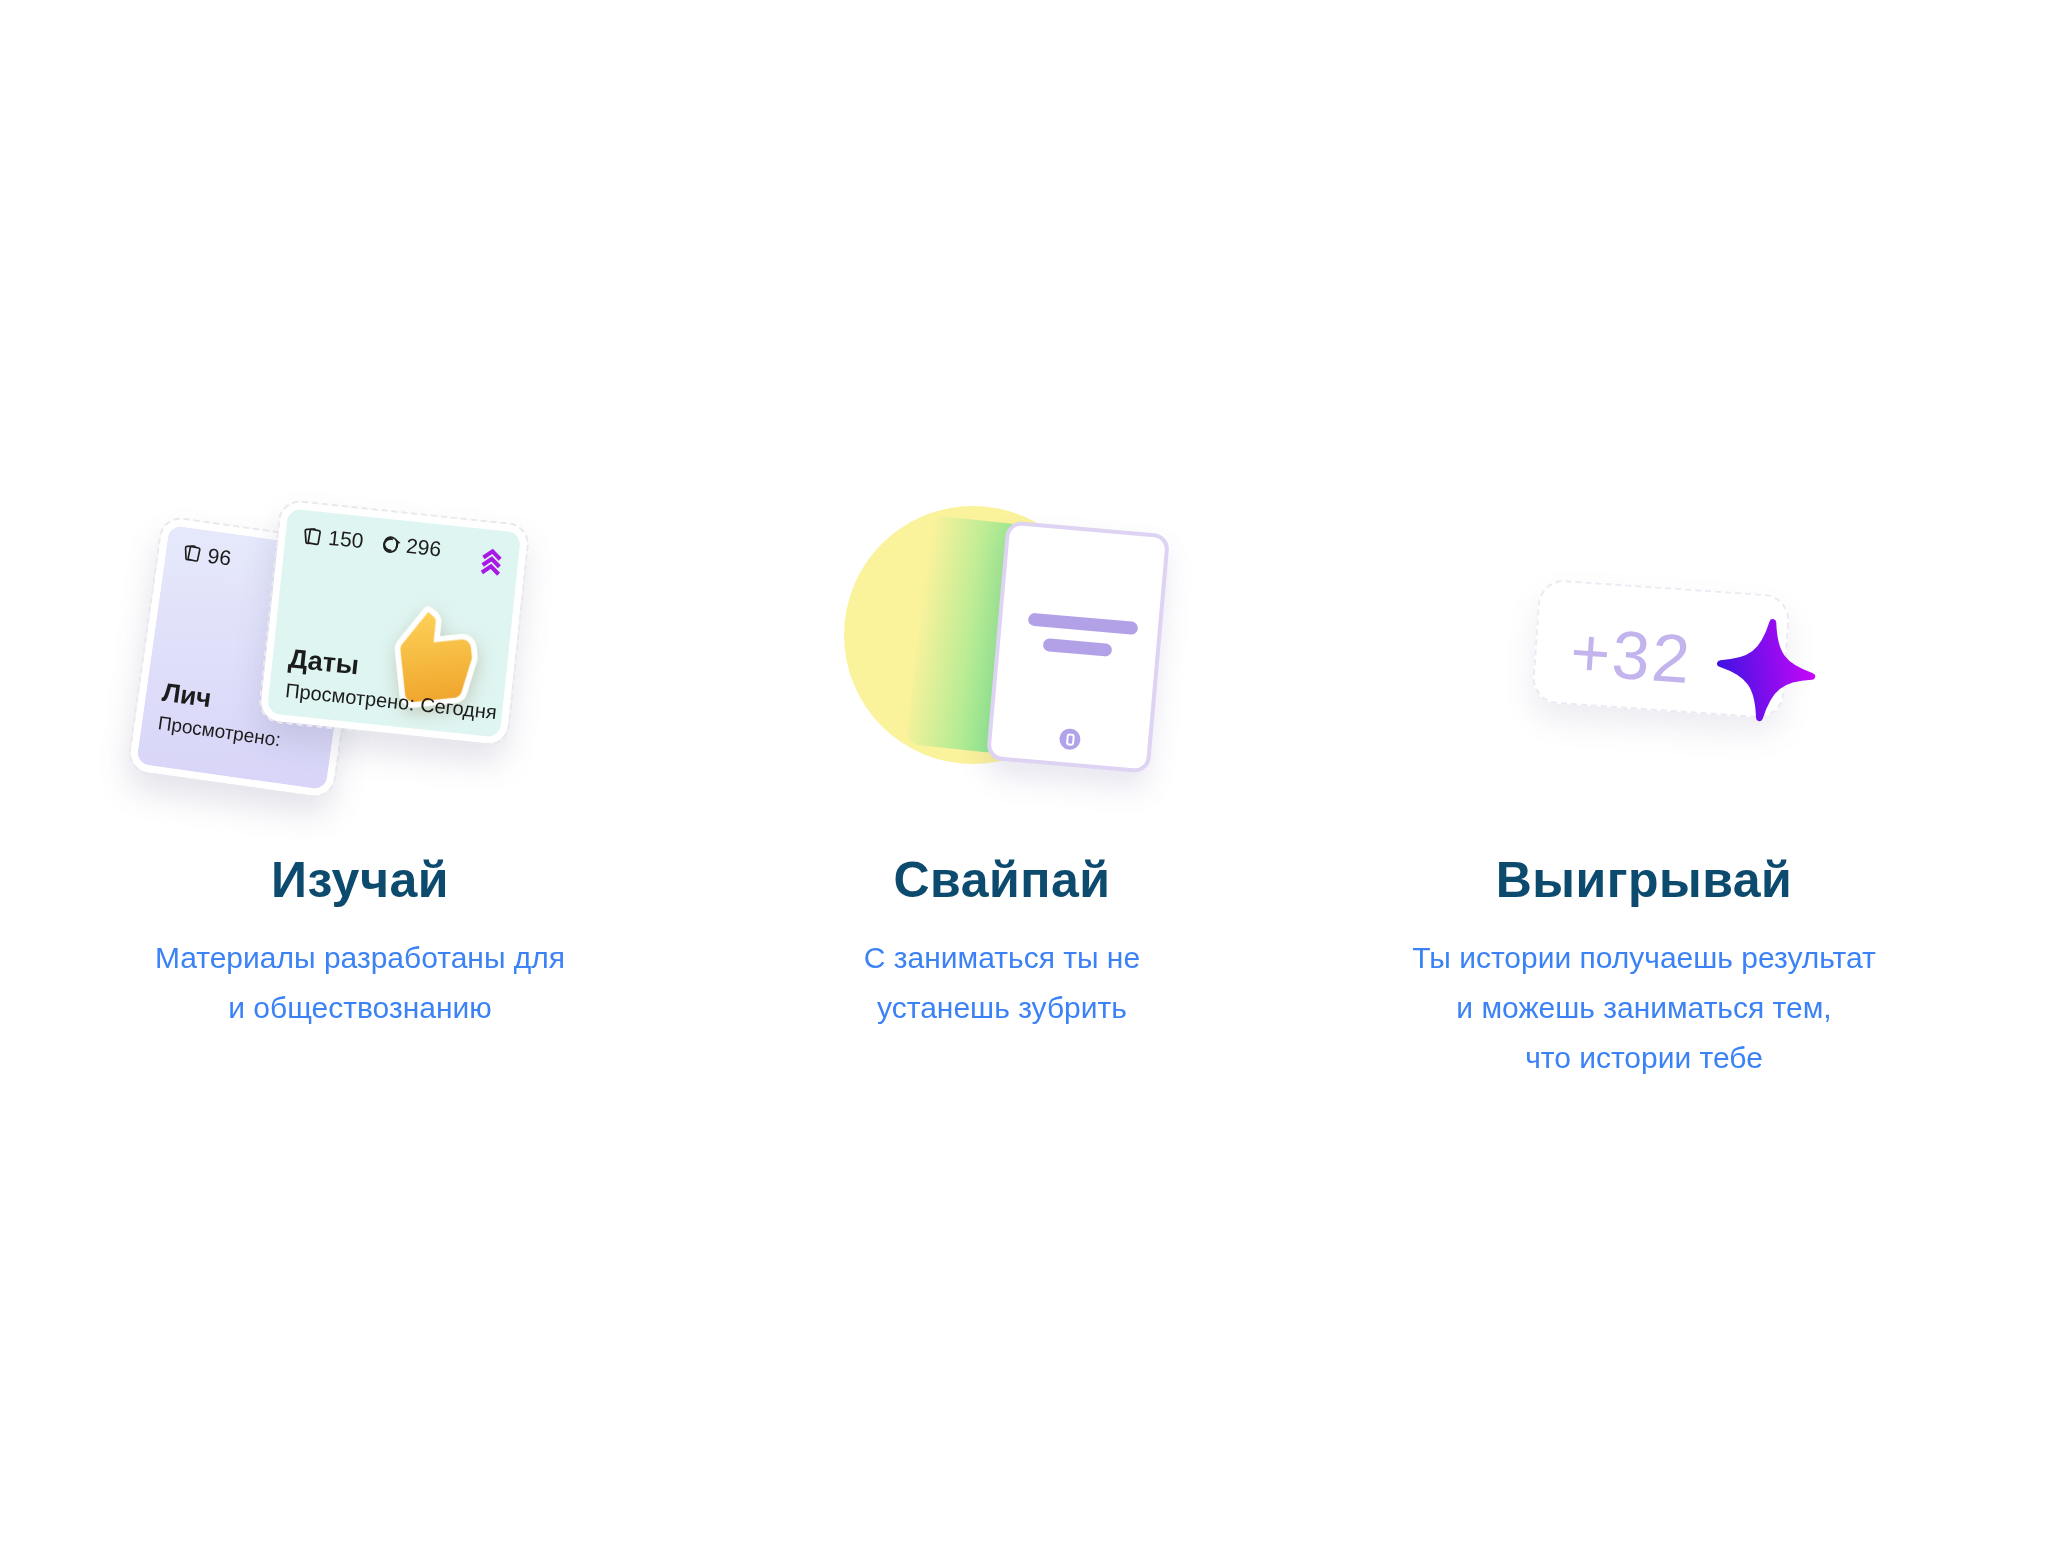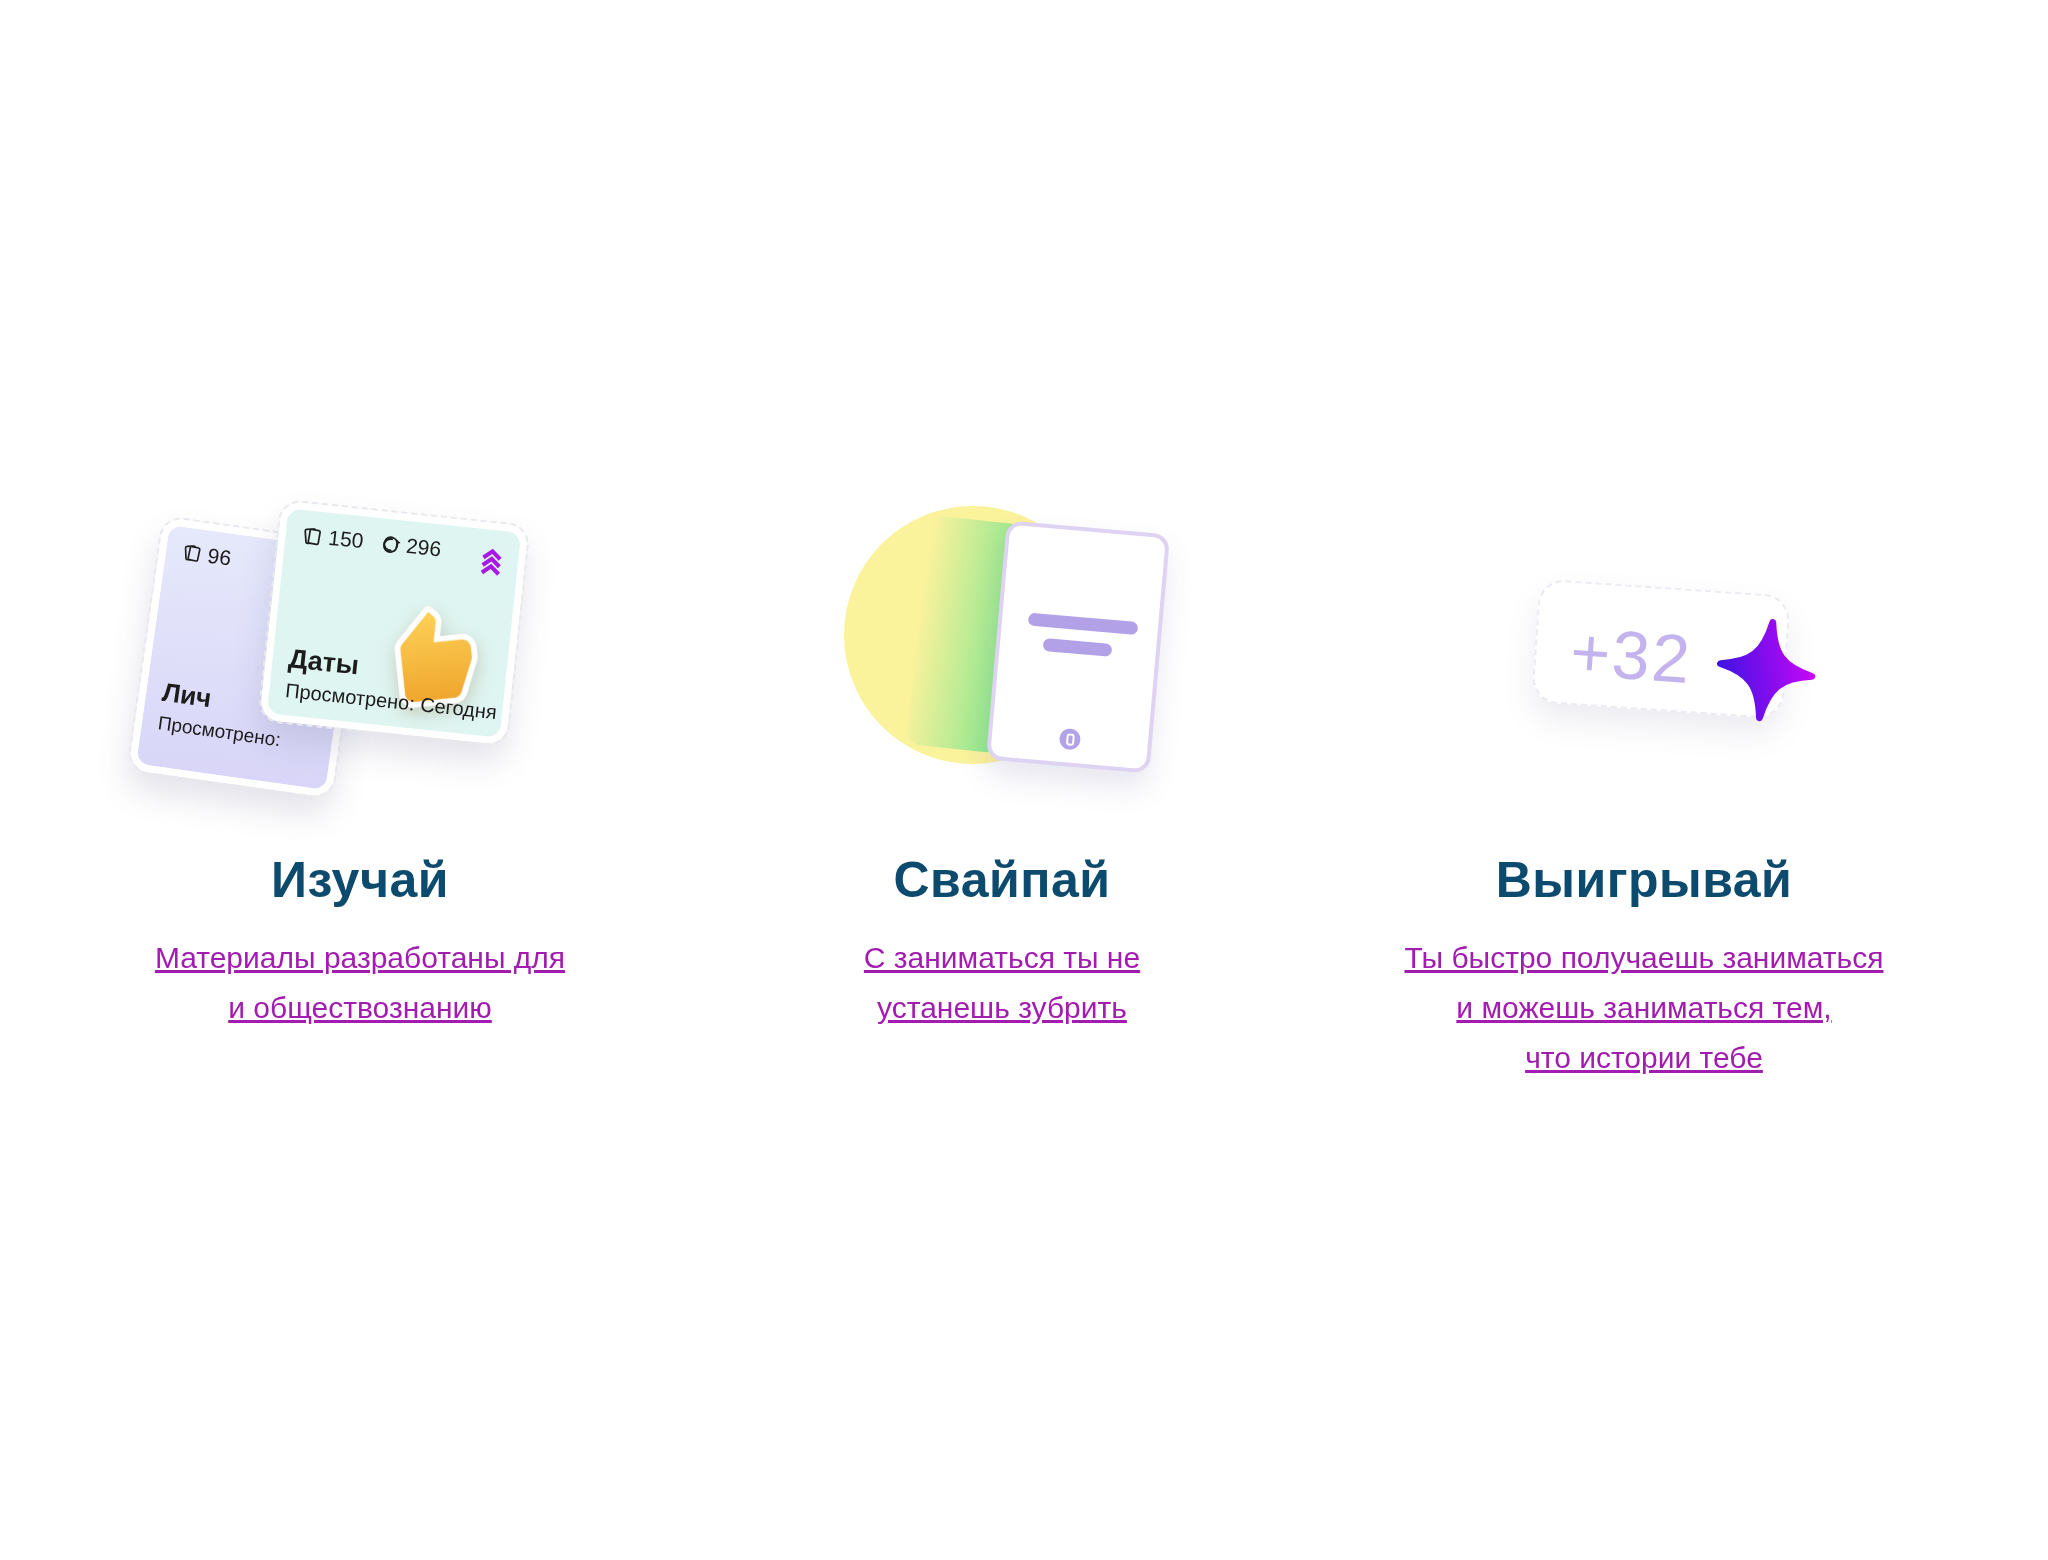--- a/index.html
+++ b/index.html
@@ -5,21 +5,21 @@
   * { margin:0; padding:0; box-sizing:border-box; }
   html,body { width:2048px; height:1560px; background:#ffffff; overflow:hidden;
               font-family:"Liberation Sans","DejaVu Sans",sans-serif; }
 
   .features-row { display:flex; width:1926px; margin:470px 0 0 39px; }
   .feature { flex:1 1 0; text-align:center; position:relative; }
   .illus { position:relative; height:330px; }
 
   .feature-title { font-size:50px; font-weight:700; color:#0c4a6e;
                    line-height:60px; margin-top:50px; letter-spacing:.5px; }
-  .feature-desc  { margin-top:23px; font-size:30px; line-height:50px; color:#a21caf;text-decoration:underline; }
+  .feature-desc  { margin-top:23px; font-size:30px; line-height:50px; color:#3b82f6; }
 
   
   .mini-card { position:absolute; border:7px solid #fff; border-radius:20px;
                outline:2px dashed #e8e8ee;
                box-shadow:0 18px 32px rgba(96,97,138,.18); }
   .mini-card.back  { width:205px; height:255px; left:106px; top:60px;
                      transform:rotate(8deg);
                      background:linear-gradient(175deg,#e6e9fb 0%,#d8d5f8 100%); z-index:1; }
   .mini-card.front { width:248px; height:220px; left:231px; top:43px;
                      transform:rotate(6deg); background:#dff5f2; z-index:2; }
@@ -180,19 +180,19 @@
               <stop offset="0%" stop-color="#3d13e2"></stop>
               <stop offset="100%" stop-color="#c707f8"></stop>
             </linearGradient>
           </defs>
           <path d="M52 4 C57.5 36 68 47 99 53 C68 59 57.5 70 52 102 C46.5 70 36 59 5 53 C36 47 46.5 36 52 4 Z" fill="url(#starG)" stroke="url(#starG)" stroke-width="7" stroke-linejoin="round" paint-order="stroke"></path>
         </svg>
       </span>
     </div>
     <h2 class="feature-title">Выигрывай</h2>
     <div class="feature-desc">
-      <div>Ты быстро получаешь заниматься</div>
+      <div>Ты истории получаешь результат</div>
       <div>и можешь заниматься тем,</div>
       <div>что истории тебе</div>
     </div>
   </div>
 
 </div>
 
 </body></html>

